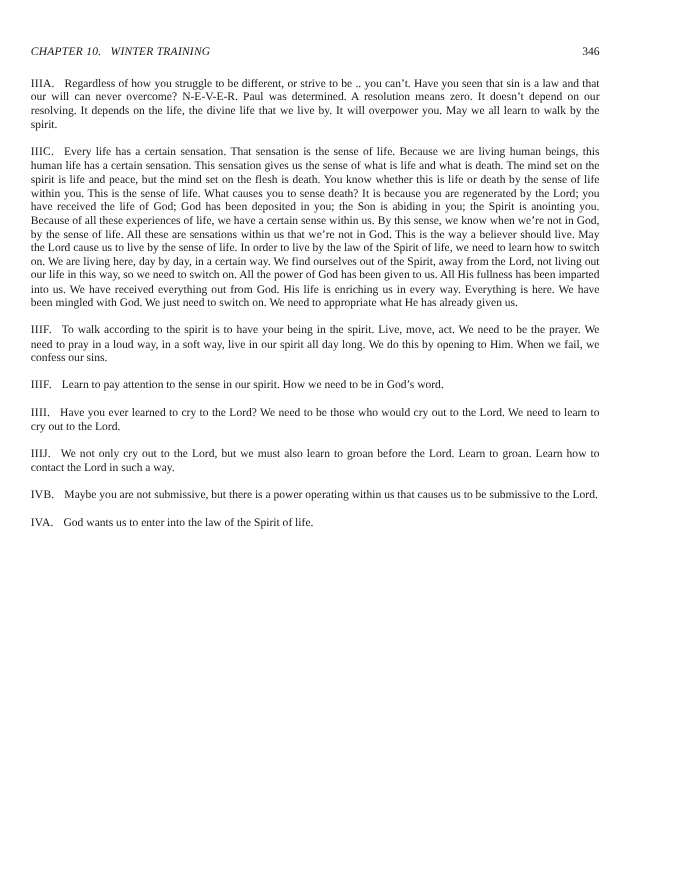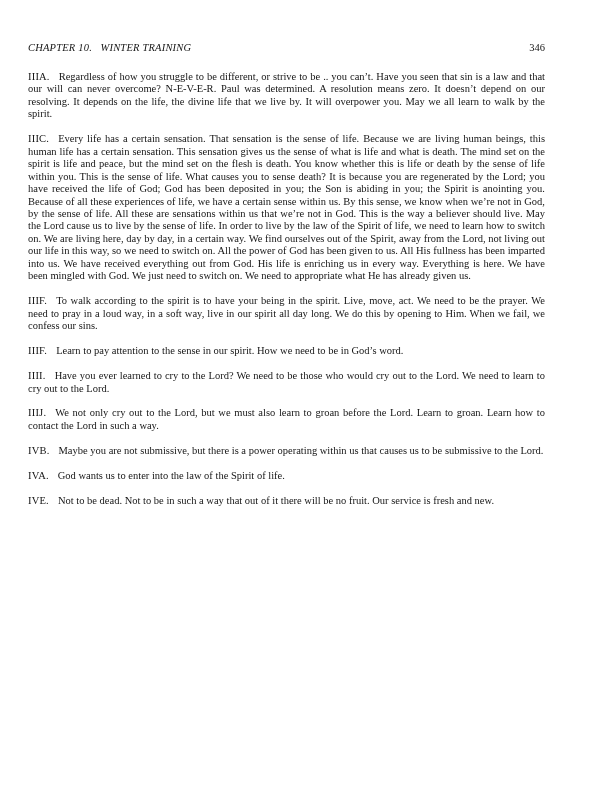--- a/index.html
+++ b/index.html
@@ -78,16 +78,15 @@
     <p class="paragraph"><span class="para-label">IIII.</span><span>Have you ever learned to cry to the Lord? We need to be those who would cry out to the Lord. We need to learn to cry out to the Lord.</span></p>
 
     <p class="paragraph"><span class="para-label">IIIJ.</span><span>We not only cry out to the Lord, but we must also learn to groan before the Lord. Learn to groan. Learn how to contact the Lord in such a way.</span></p>
 
 
     <p class="paragraph"><span class="para-label">IVB.</span><span>Maybe you are not submissive, but there is a power operating within us that causes us to be submissive to the Lord.</span></p>
 
     <p class="paragraph"><span class="para-label">IVA.</span><span>God wants us to enter into the law of the Spirit of life.</span></p>
 
 
-    <p class="paragraph"><span class="para-label">IVE.</span><span>Not to be dead. Not to be in such a way that out of it there will be no fruit. Our service is fresh and new.</span></p>
 
   </div>
 </div>
 
 </body></html>

